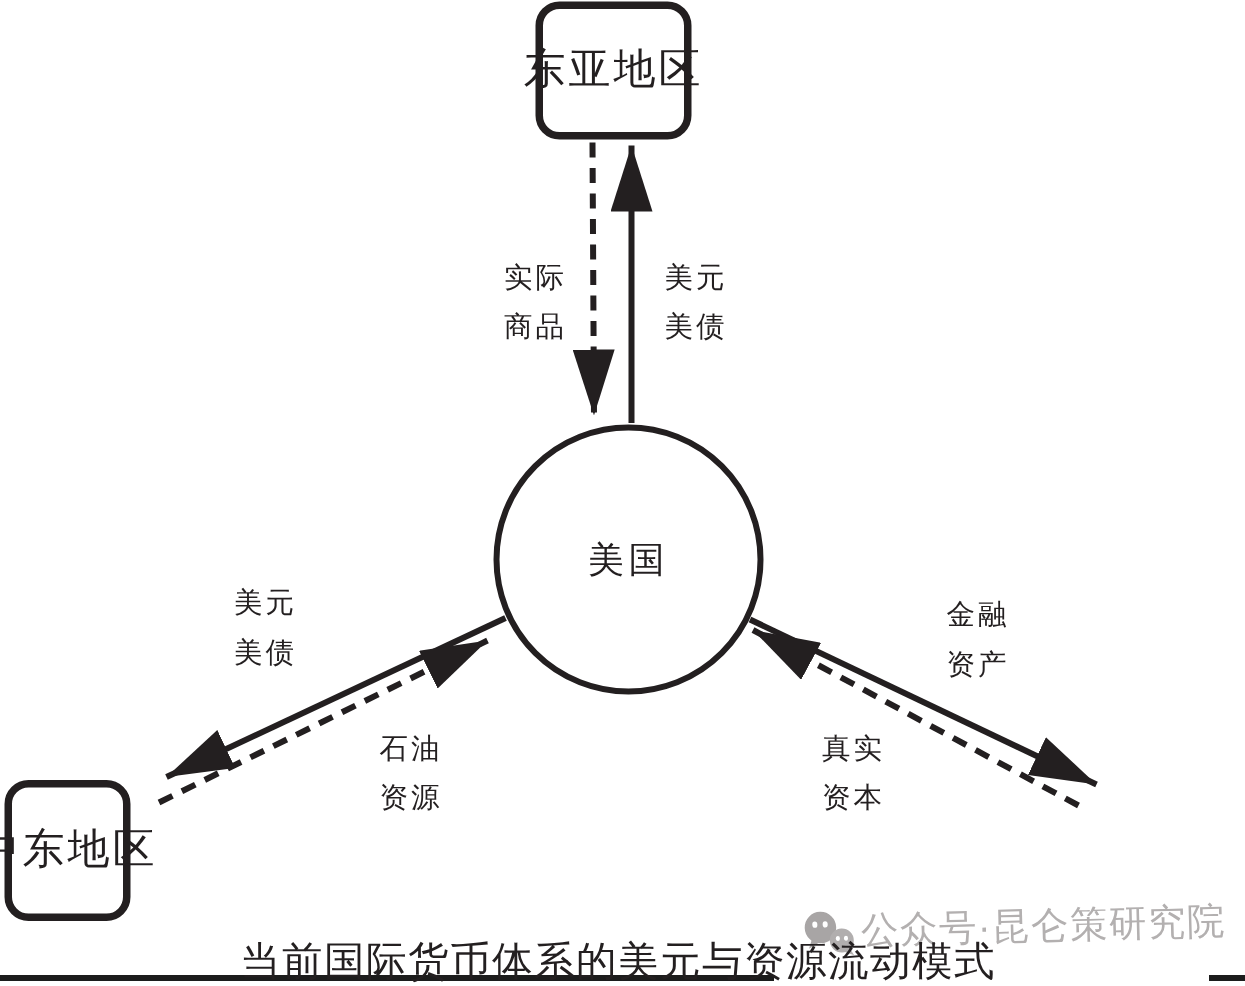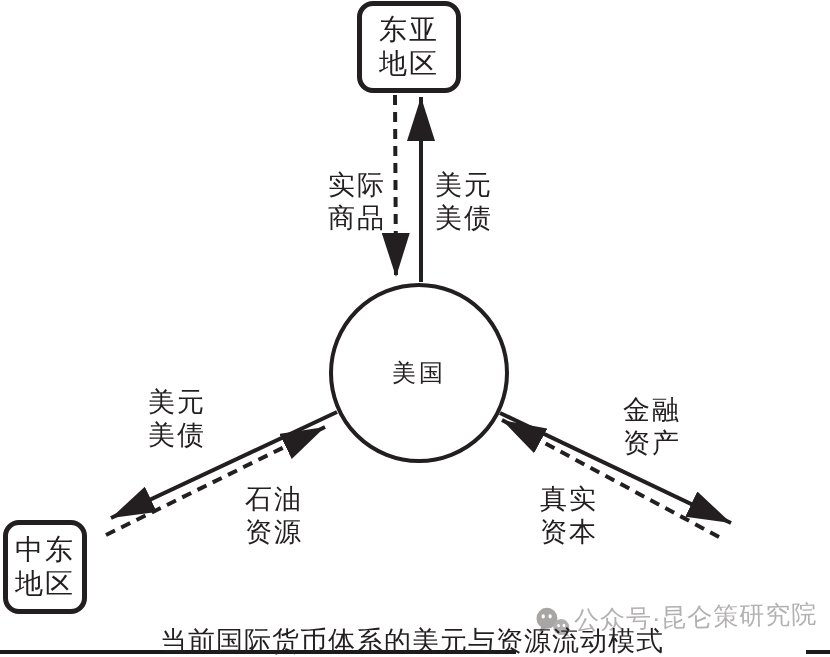--- a/index.html
+++ b/index.html
@@ -21,21 +21,20 @@
     left: 0; top: 0;
     z-index: 2;
   }
   .node {
     position: absolute;
     box-sizing: border-box;
     border: 5px solid #231f20;
     border-radius: 16px;
     background: #ffffff;
     display: flex;
-    flex-direction: column;
     align-items: center;
     justify-content: center;
     font-size: 28px;
     line-height: 34px;
     letter-spacing: 2px;
     z-index: 4;
     text-align: center;
   }
   .node span { display: block; white-space: nowrap; }
   #node-east-asia   { left: 357px; top: 1px;   width: 104px; height: 92px; }
@@ -52,21 +51,21 @@
     display: flex;
     align-items: center;
     justify-content: center;
     font-size: 24px;
     letter-spacing: 3px;
     z-index: 4;
   }
   .flow-label {
     position: absolute;
     transform: translate(-50%, -50%);
-    font-size: 27px;
+    font-size: 19px;
     line-height: 33px;
     letter-spacing: 2px;
     text-align: center;
     z-index: 4;
     white-space: nowrap;
   }
   .flow-label span { display: block; }
   #label-east-dashed  { left: 357px; top: 202px; }
   #label-east-solid   { left: 464px; top: 202px; }
   #label-west-solid   { left: 177px; top: 419px; }

